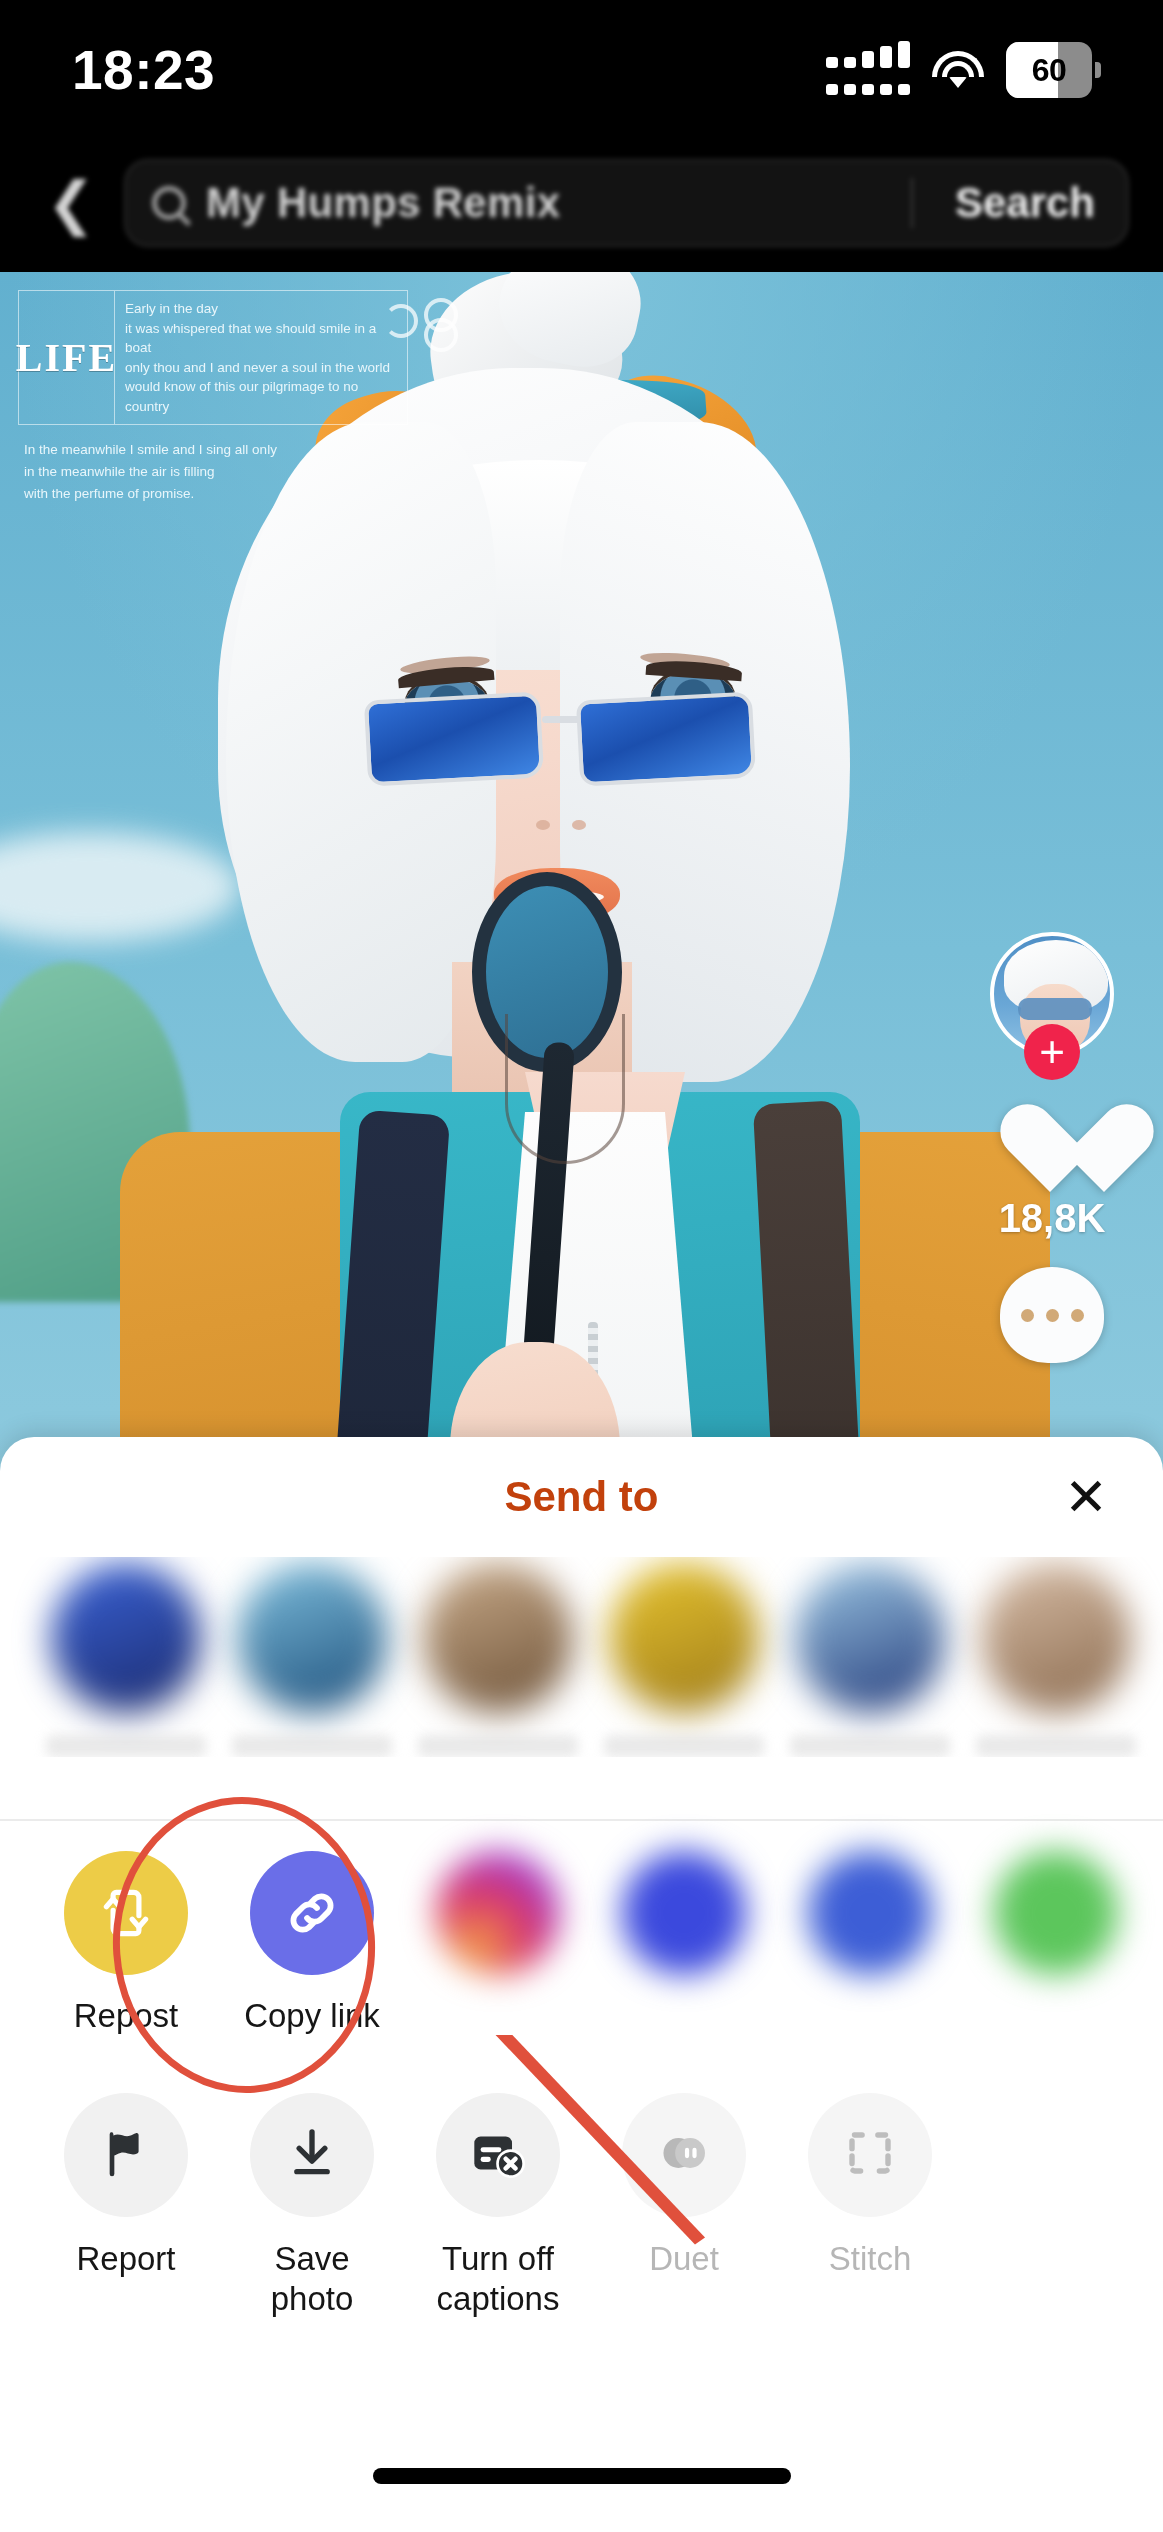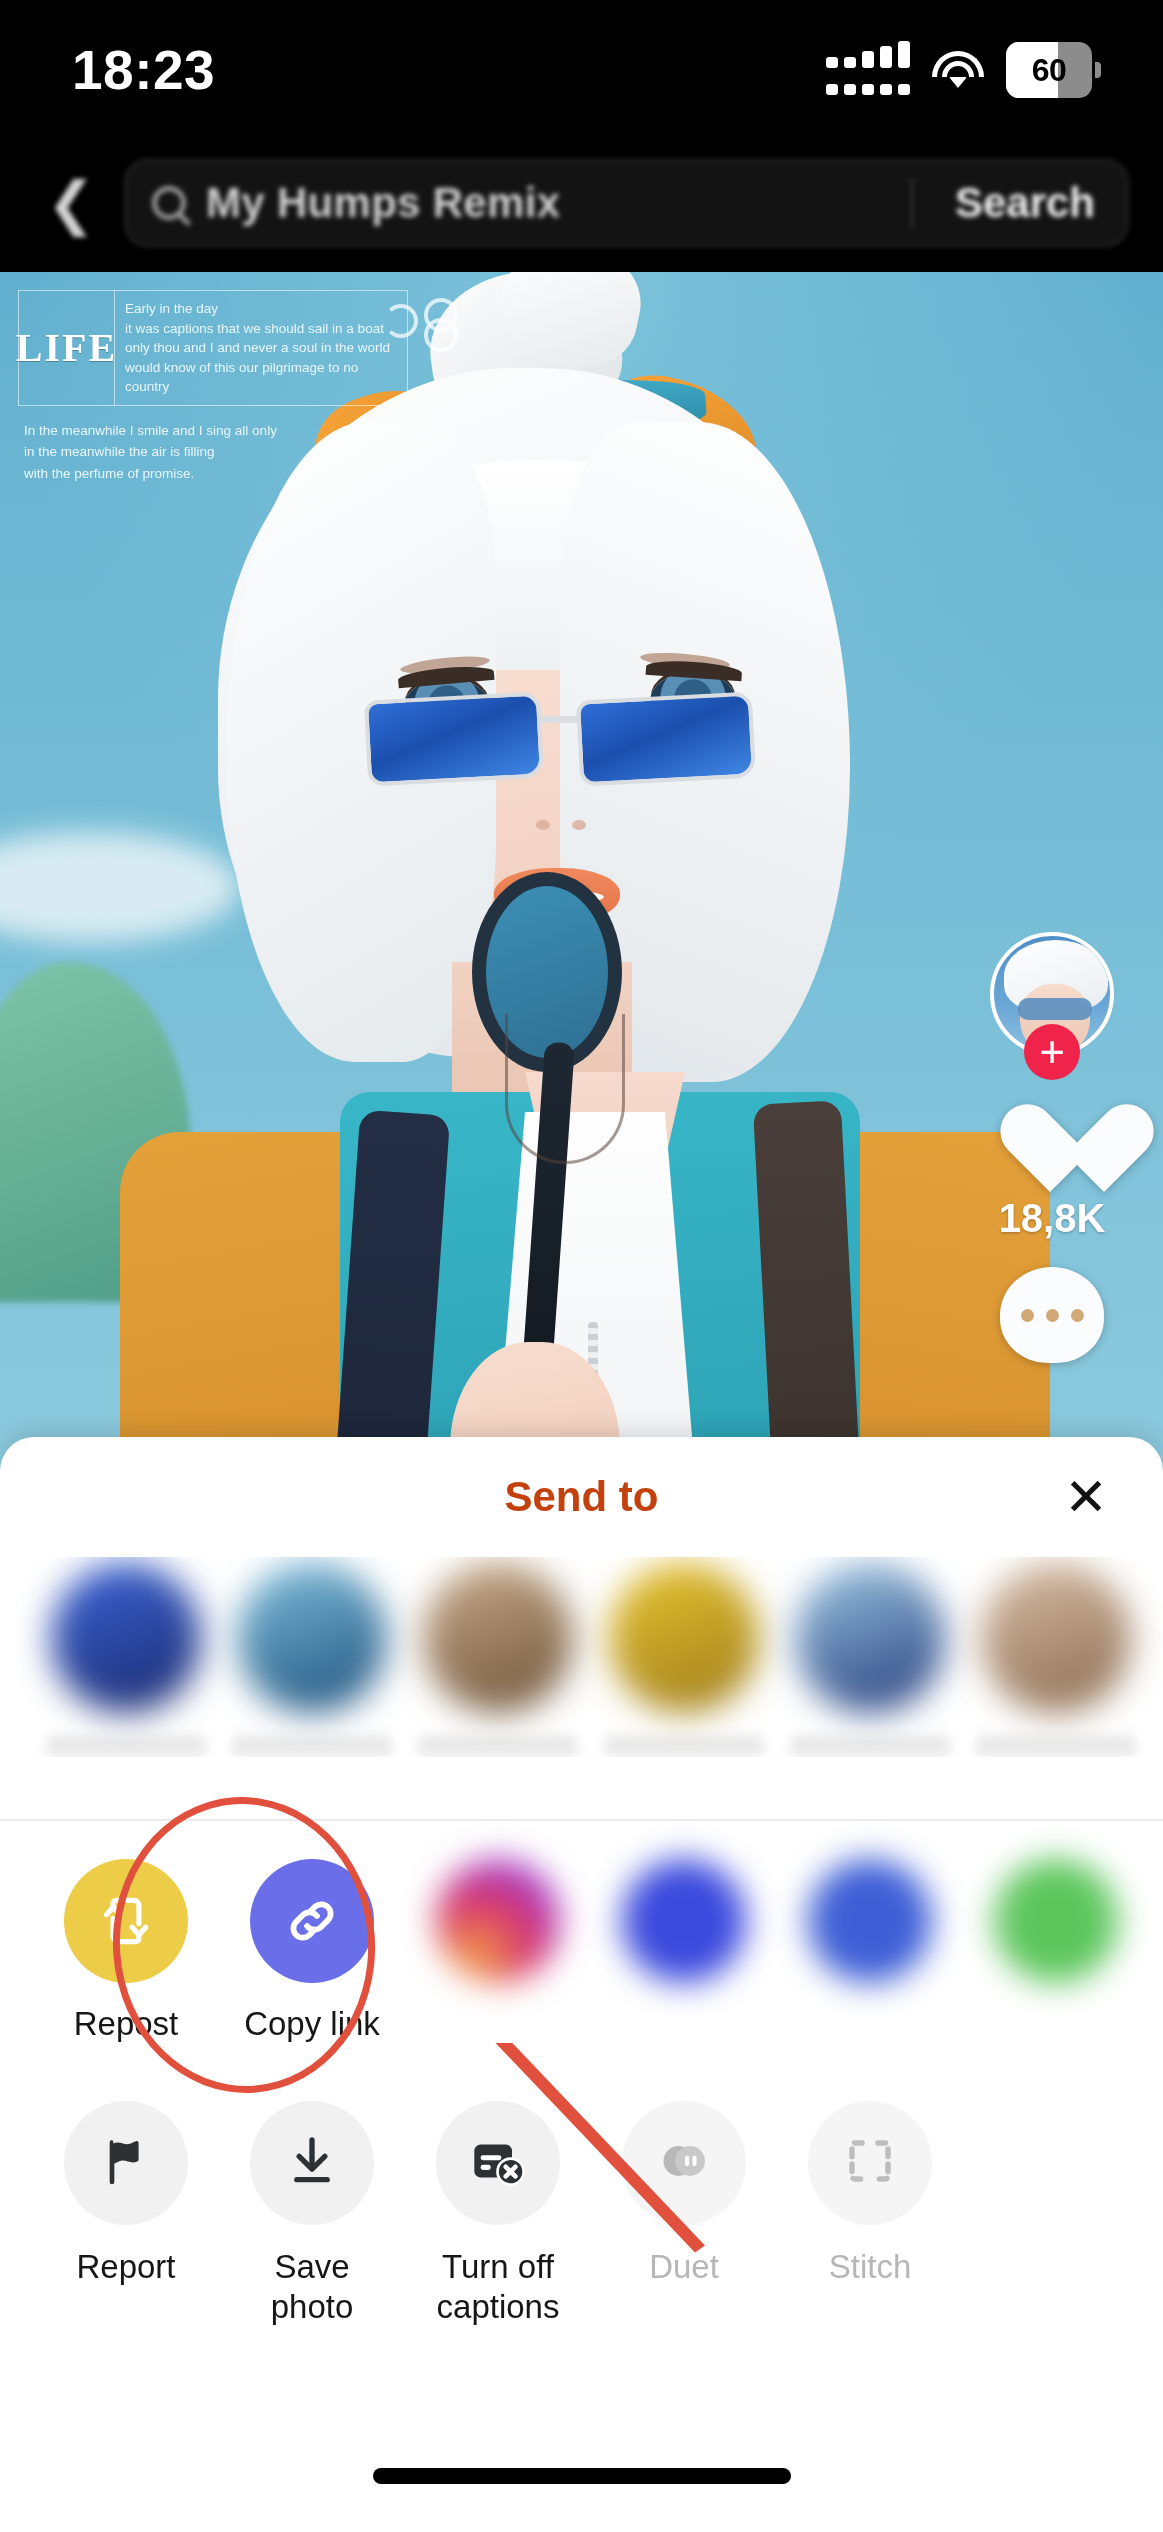--- a/index.html
+++ b/index.html
@@ -342,21 +342,21 @@
     filter:blur(17px);
   }
   .contact .c-nm{
     margin-top:22px; height:22px; border-radius:6px; filter:blur(6px);
     background:#d7d7d7; opacity:.55;
   }
 
   .divider{ height:2px; background:#ebebeb; margin-top:62px; }
 
   .share-row{
-    display:flex; padding:38px 30px 0 46px; gap:26px; position:relative;
+    display:flex; padding:30px 30px 0 46px; gap:26px; position:relative;
   }
   .share-item{ width:160px; flex:none; text-align:center; }
   .share-circle{
     width:124px;height:124px;border-radius:50%; margin:0 auto;
     display:flex;align-items:center;justify-content:center;
   }
   .share-label{
     margin-top:22px; font-size:33px; color:#161616; line-height:1.15;
   }
   .share-item.blurred .share-circle{ filter:blur(16px); }
@@ -491,21 +491,21 @@
       <div class="necklace"></div>
     </div>
 
     <div class="lyriccard">
       <div class="lc-box">
         <div class="lc-life">
             <span>LIFE</span>
           </div>
         <div class="lc-lines">
           <div>Early in the day</div>
-          <div>it was captions that we should sail in a boat</div>
+          <div>it was whispered that we should smile in a boat</div>
           <div>only thou and I and never a soul in the world</div>
           <div>would know of this our pilgrimage to no country</div>
         </div>
       </div>
       <div class="lc-sub">
         <div>In the meanwhile I smile and I sing all only</div>
         <div>in the meanwhile the air is filling</div>
         <div>with the perfume of promise.</div>
       </div>
     </div>

